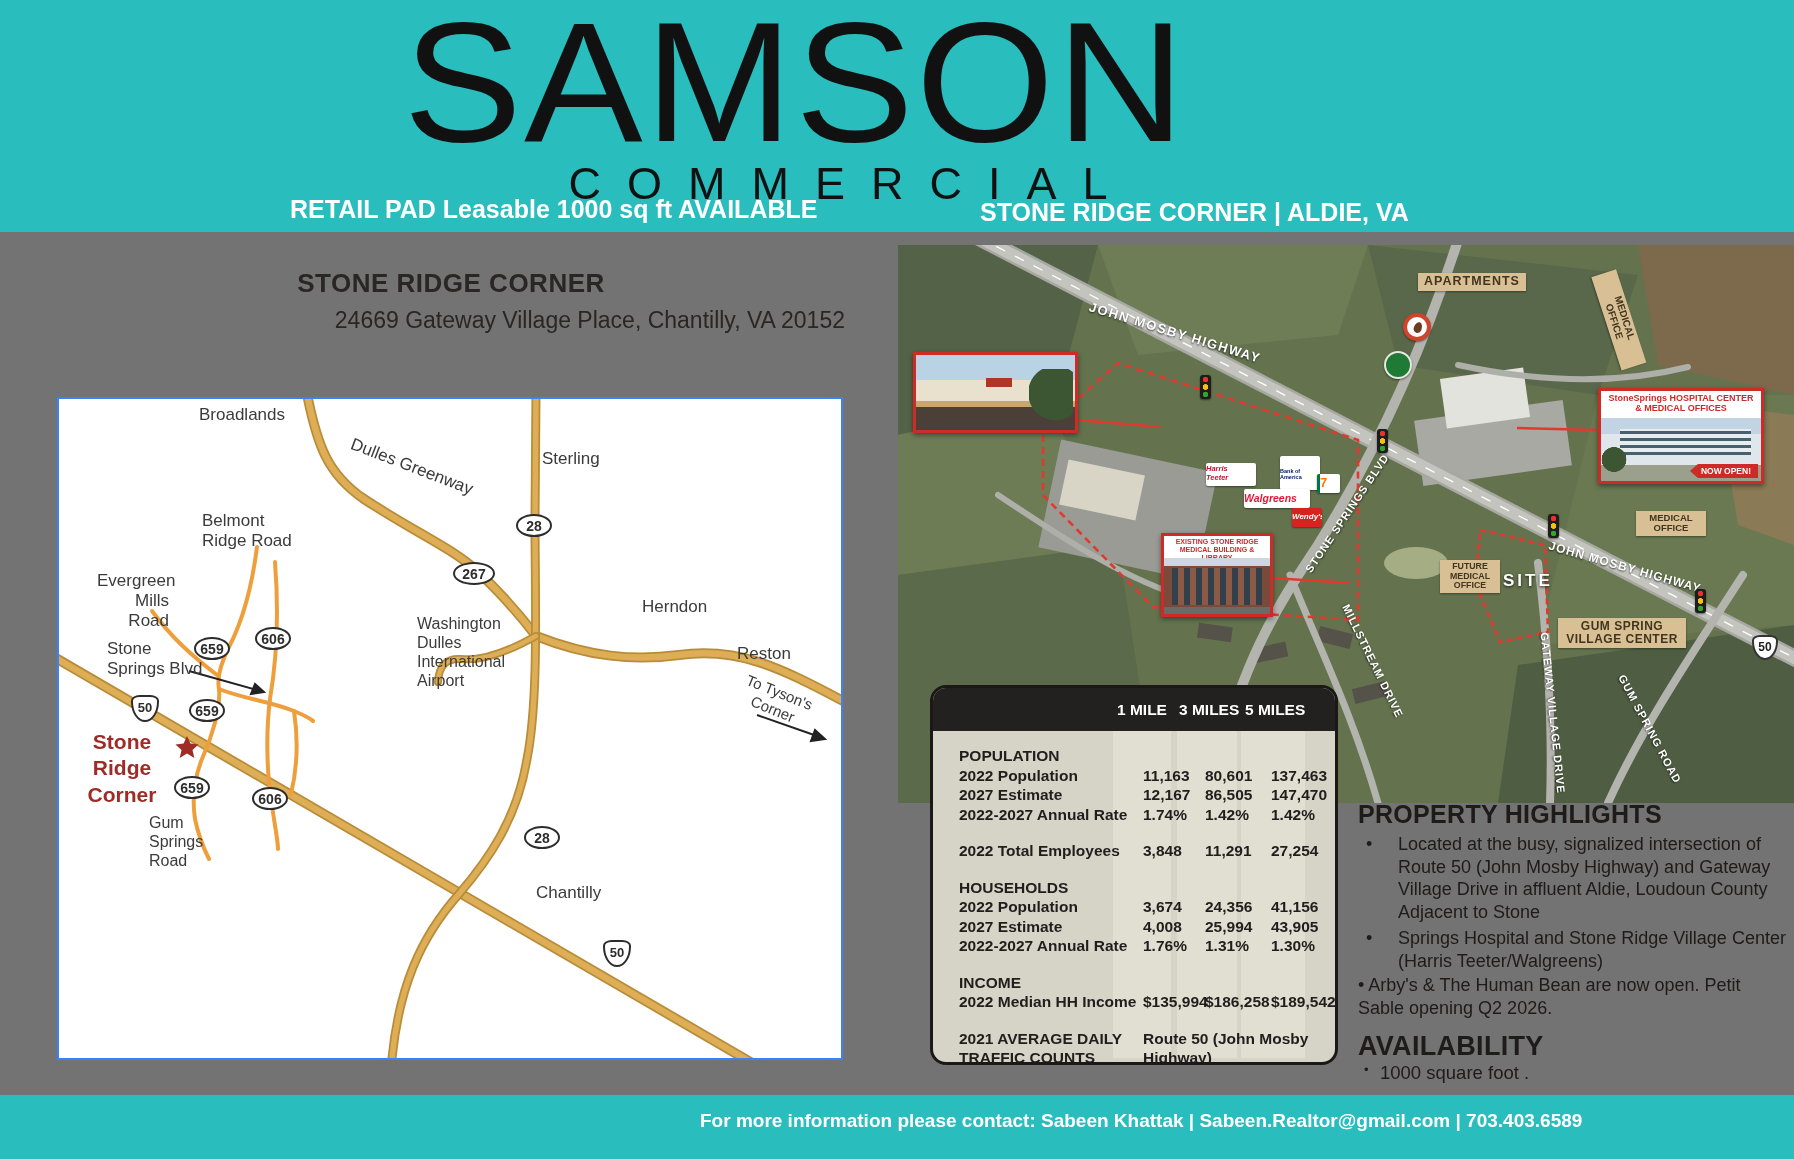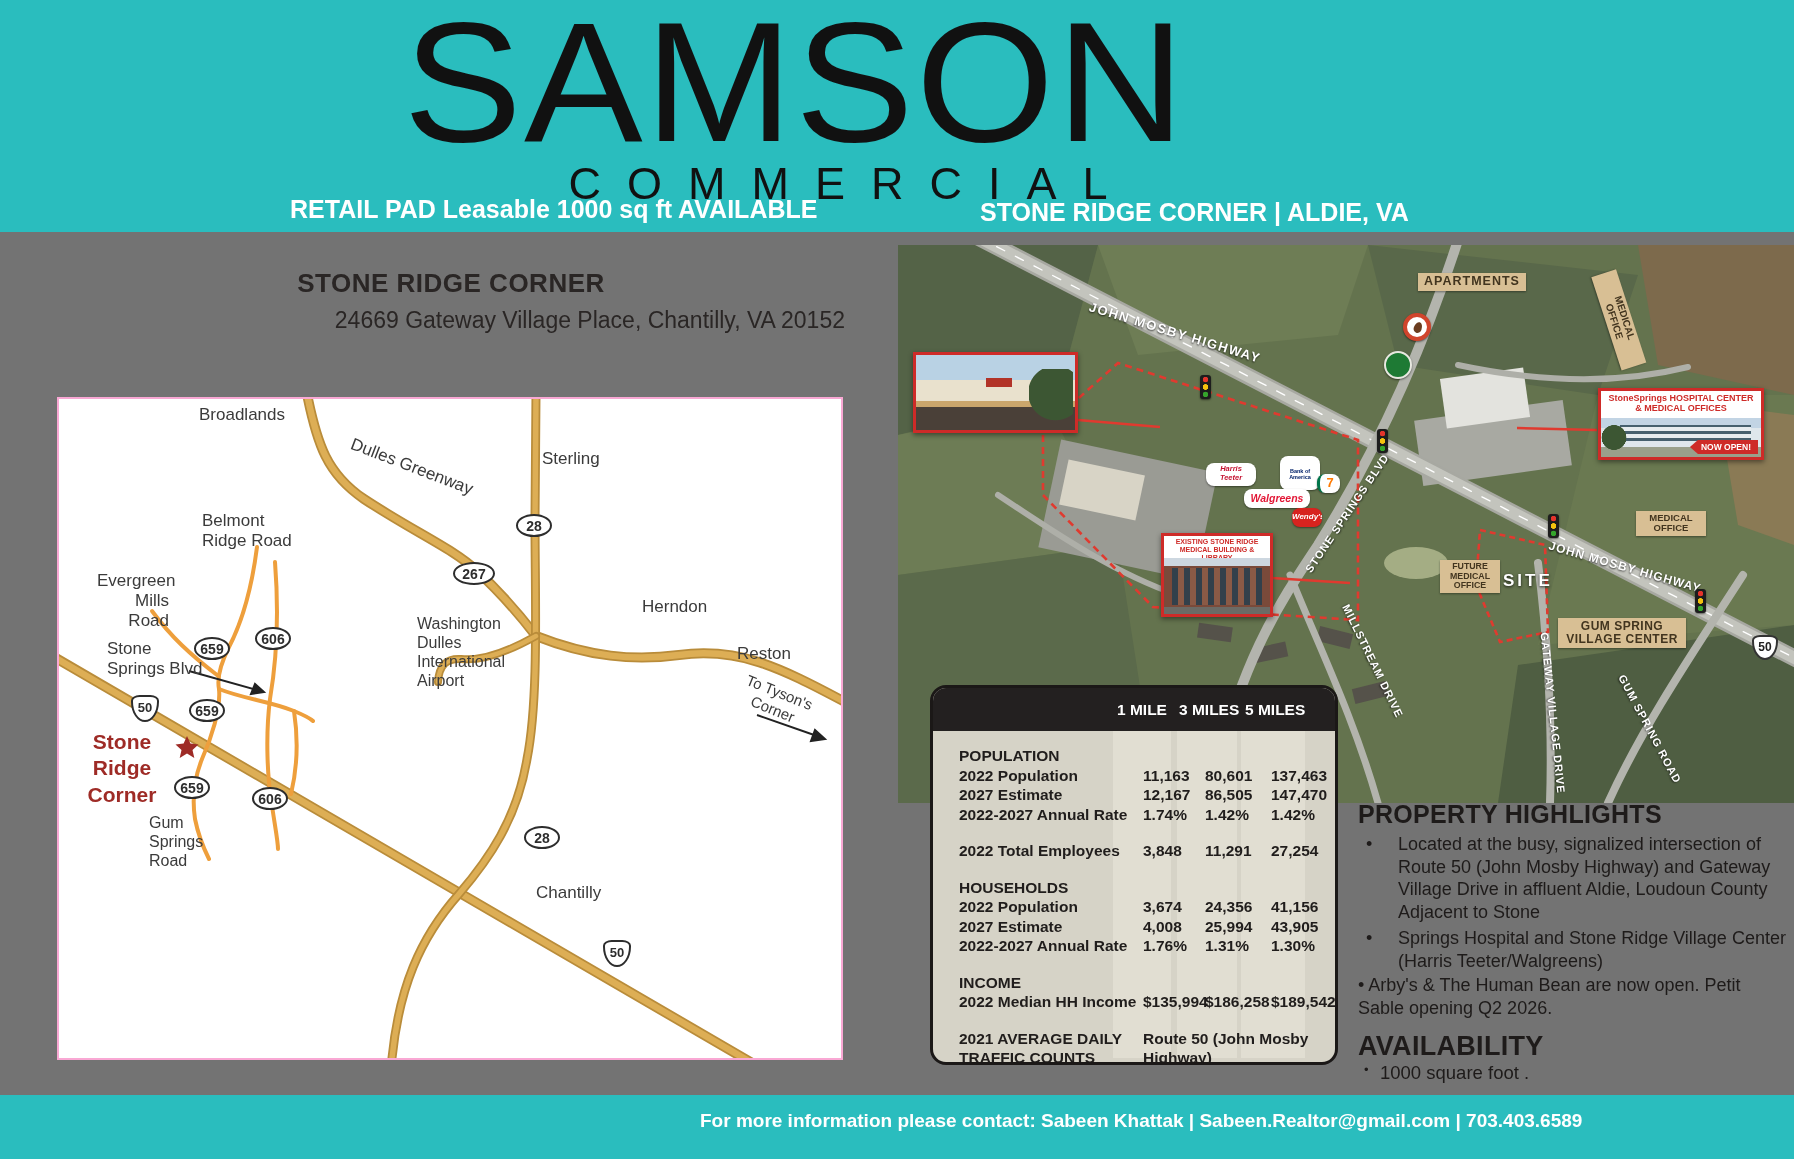--- a/index.html
+++ b/index.html
@@ -15,21 +15,21 @@
   .brand-sub{top:158px;font-size:45px;font-weight:400;letter-spacing:26px;text-indent:26px;padding-left:43px;}
   .tagline{position:absolute;color:#fff;font-weight:bold;font-size:25px;white-space:nowrap;}
 
   
   .lc-title{position:absolute;left:57px;top:268px;width:788px;text-align:center;
             font-size:26px;font-weight:bold;color:#2a2625;letter-spacing:.5px;}
   .lc-addr{position:absolute;left:57px;top:307px;width:788px;text-align:right;
            font-size:23px;color:#2a2625;}
 
   .map{position:absolute;left:57px;top:397px;width:786px;height:663px;background:#fff;
-       border:2px solid #f9a8d4;box-sizing:border-box;}
+       border:2px solid #3b82f6;box-sizing:border-box;}
   .map svg{position:absolute;left:0;top:0;}
   .maplabel{position:absolute;font-size:17px;color:#3b3b3b;line-height:1.18;
             white-space:pre-line;}
   .shield{position:absolute;width:36px;height:23px;background:#fff;border:2.5px solid #2d2d2d;
           border-radius:50%;text-align:center;font-size:14px;font-weight:bold;color:#2d2d2d;
           line-height:20px;box-sizing:border-box;}
   .usshield{position:absolute;width:28px;height:27px;background:#fff;border:2.5px solid #2d2d2d;
             border-radius:32% 32% 52% 52% / 22% 22% 78% 78%;text-align:center;font-size:13px;
             font-weight:bold;color:#2d2d2d;line-height:22px;box-sizing:border-box;}
   .src-label{position:absolute;color:#9E2B26;font-size:21px;font-weight:600;text-align:center;
@@ -44,21 +44,21 @@
        line-height:1.08;white-space:pre-line;padding:2px 6px;box-shadow:0 1px 2px rgba(0,0,0,.4);}
   .tlight{position:absolute;width:11px;height:24px;border-radius:3px;
           background:radial-gradient(circle at 50% 19%,#e4342b 0 2.6px,rgba(0,0,0,0) 3px),
                      radial-gradient(circle at 50% 50%,#f3c20e 0 2.6px,rgba(0,0,0,0) 3px),
                      radial-gradient(circle at 50% 81%,#35a42c 0 2.6px,rgba(0,0,0,0) 3px),#1d1d1d;
           box-shadow:0 1px 2px rgba(0,0,0,.5);}
   .inset{position:absolute;border:3px solid #CE2B28;box-sizing:border-box;background:#fff;
          box-shadow:0 2px 5px rgba(0,0,0,.45);}
   .inset-cap{color:#CE2B28;font-weight:bold;text-align:center;line-height:1.15;
              white-space:pre-line;background:#fff;}
-  .logo{position:absolute;background:#fff;border-radius:8px;text-align:center;
+  .logo{position:absolute;background:#fff;border-radius:2px;text-align:left;
         box-shadow:0 1px 2px rgba(0,0,0,.45);overflow:hidden;white-space:pre-line;}
   .site-word{position:absolute;color:#fff;font-weight:bold;font-size:17px;letter-spacing:3px;
              text-shadow:0 1px 3px rgba(0,0,0,.8);}
   .sat-shield{position:absolute;width:26px;height:25px;background:#fff;border:2px solid #333;
               border-radius:32% 32% 52% 52% / 22% 22% 78% 78%;text-align:center;font-size:12px;
               font-weight:bold;color:#222;line-height:21px;box-sizing:border-box;}
 
   
   .demo{position:absolute;left:930px;top:685px;width:408px;height:380px;background:#d6d3c7;
         border:3.5px solid #1b1817;border-radius:16px;box-sizing:border-box;z-index:5;
@@ -260,21 +260,21 @@
     <div class="inset" style="left:263px;top:288px;width:112px;height:84px;">
       <div class="inset-cap" style="font-size:7px;padding:2px 1px;">EXISTING STONE RIDGE
 MEDICAL BUILDING &amp; LIBRARY</div>
       <div style="position:absolute;left:0;right:0;bottom:0;top:22px;
            background:linear-gradient(180deg,#cdd7e0 0 14%,#7a4a3a 14% 88%,#6b6b66 88% 100%),#7a4a3a;">
         <div style="position:absolute;left:8%;right:8%;top:18%;bottom:16%;
              background:repeating-linear-gradient(90deg,#32404b 0 6px,#8a5a46 6px 12px),repeating-linear-gradient(0deg,rgba(0,0,0,0) 0 6px,#8a5a46 6px 9px);"></div>
       </div>
     </div>
 
-    <div class="inset" style="left:700px;top:143px;width:166px;height:72px;">
+    <div class="inset" style="left:700px;top:143px;width:166px;height:96px;">
       <div class="inset-cap" style="font-size:9px;padding:2px 0;">StoneSprings HOSPITAL CENTER
 &amp; MEDICAL OFFICES</div>
       <div style="position:absolute;left:0;right:0;bottom:0;top:27px;
            background:linear-gradient(180deg,#c2d4e4 0 26%,#dfe7ec 26% 74%,#9aa08b 74% 100%);">
         <div style="position:absolute;left:12%;right:6%;top:18%;height:40%;
              background:repeating-linear-gradient(0deg,#46606e 0 3px,#e6ecef 3px 7px);"></div>
         <div style="position:absolute;left:0;bottom:8%;width:26px;height:30px;background:radial-gradient(circle at 50% 45%,#3c5633 0 58%,rgba(0,0,0,0) 60%);"></div>
         <div style="position:absolute;right:3px;bottom:3px;background:#CE2B28;color:#fff;font-weight:bold;font-size:8.5px;
              padding:2px 7px 2px 11px;clip-path:polygon(0 50%,8px 0,100% 0,100% 100%,8px 100%);">NOW OPEN!</div>
       </div>

